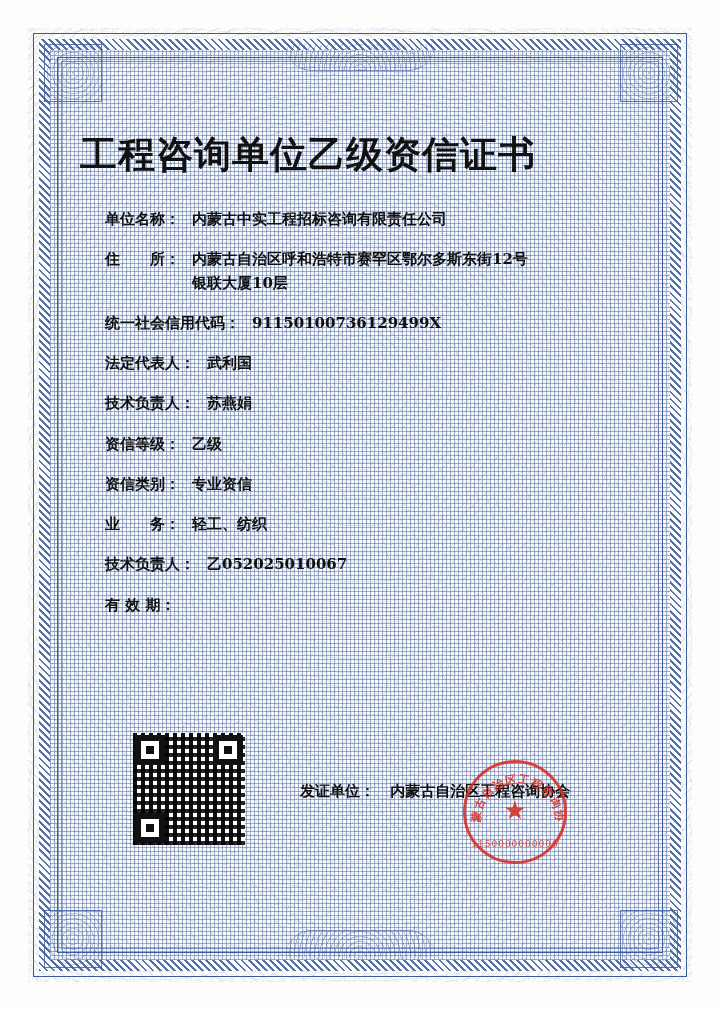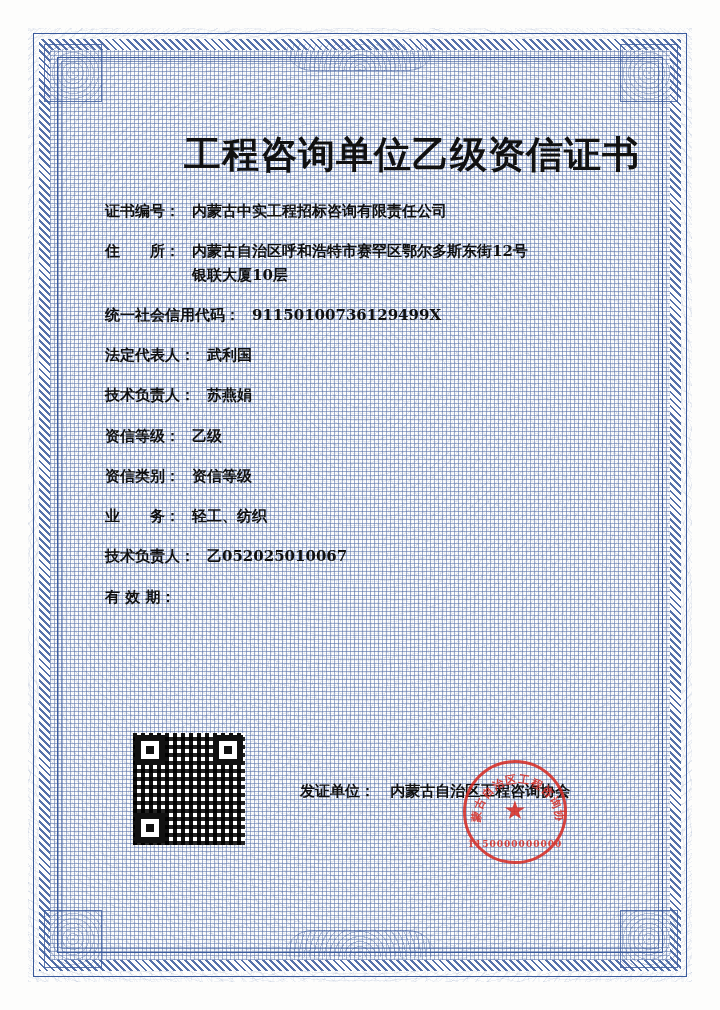--- a/index.html
+++ b/index.html
@@ -100,27 +100,27 @@
   .scallop.top { left: 285px; top: 44px; border-radius: 0 0 70px 70px; }
   .scallop.bottom { left: 285px; top: 930px; border-radius: 70px 70px 0 0; border-bottom: none; border-top: 1px solid rgba(58,90,156,0.55); }
 
   
   .content {
     position: absolute;
     left: 80px; top: 120px;
     width: 560px;
   }
   .cert-title {
-    text-align: right;
+    text-align: left;
     font-family: "DejaVu Serif", "Liberation Serif", serif;
     font-weight: bold;
     font-size: 37px;
     letter-spacing: 1px;
     color: #111111;
-    margin: 10px 0 20px 0;
+    margin: 10px 0 28px 0;
     white-space: nowrap;
   }
 
   .fields {
     margin: 0 auto;
     width: 510px;
   }
   .field-row {
     display: flex;
     align-items: flex-start;
@@ -230,21 +230,21 @@
     letter-spacing: 1.2px;
   }
   .seal-bottom {
     position: absolute;
     left: 0; right: 0;
     bottom: 12px;
     text-align: center;
     color: #d62a22;
     font-family: "DejaVu Serif", "Liberation Serif", serif;
     font-size: 9px;
-    font-weight: bold;
+    font-weight: normal;
     letter-spacing: 1px;
   }
 </style>
 </head>
 <body>
 
 <div class="certificate">
 
   <div class="guilloche"></div>
   <div class="border-outer"></div>
@@ -260,21 +260,21 @@
   <div class="scallop top"></div>
   <div class="scallop bottom"></div>
 
   <div class="content">
 
     <div class="cert-title">工程咨询单位乙级资信证书</div>
 
     <div class="fields">
 
       <div class="field-row">
-        <span class="field-label">证书编号：</span>
+        <span class="field-label">单位名称：</span>
         <span class="field-value">内蒙古中实工程招标咨询有限责任公司</span>
       </div>
 
       <div class="field-row">
         <span class="field-label">住　　所：</span>
         <span class="field-value wrap">内蒙古自治区呼和浩特市赛罕区鄂尔多斯东街12号银联大厦10层</span>
       </div>
 
       <div class="field-row">
         <span class="field-label">统一社会信用代码：</span>
@@ -291,21 +291,21 @@
         <span class="field-value">苏燕娟</span>
       </div>
 
       <div class="field-row">
         <span class="field-label">资信等级：</span>
         <span class="field-value">乙级</span>
       </div>
 
       <div class="field-row">
         <span class="field-label">资信类别：</span>
-        <span class="field-value">资信等级</span>
+        <span class="field-value">专业资信</span>
       </div>
 
       <div class="field-row">
         <span class="field-label">业　　务：</span>
         <span class="field-value">轻工、纺织</span>
       </div>
 
       <div class="field-row">
         <span class="field-label">技术负责人：</span>
         <span class="field-value">乙052025010067</span>

